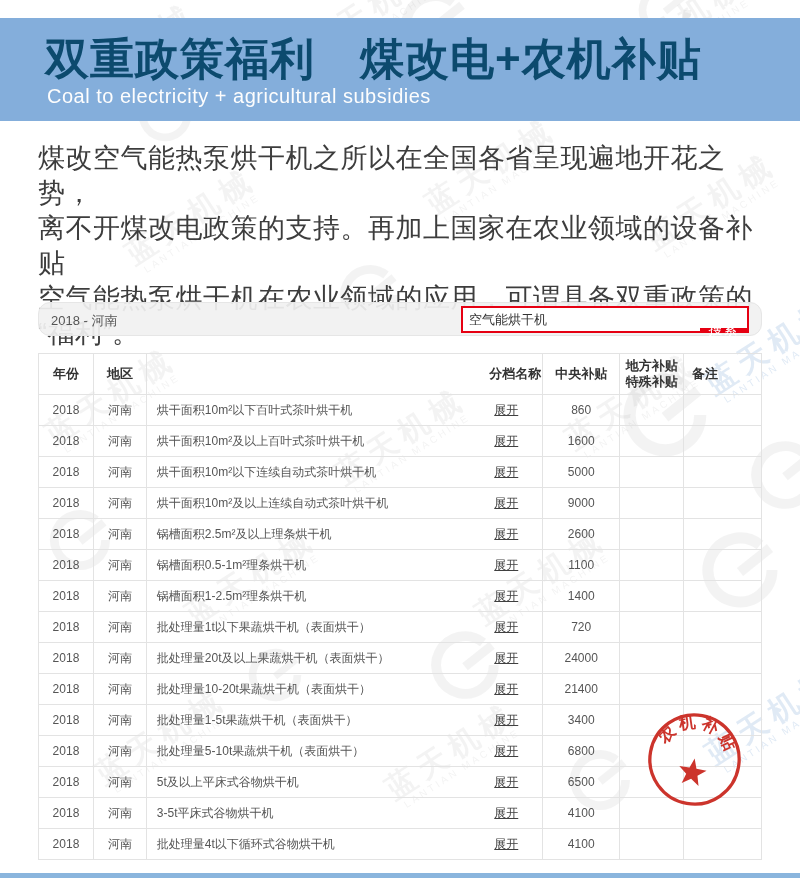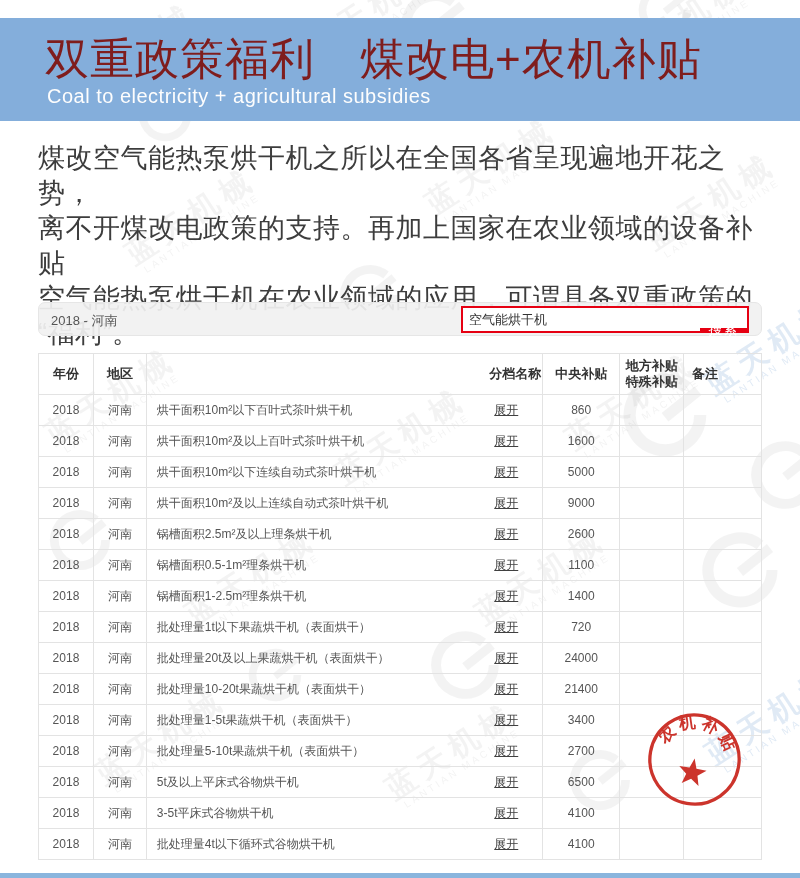--- a/index.html
+++ b/index.html
@@ -9,27 +9,27 @@
   }
   
   .watermark-layer{position:absolute;inset:0;z-index:0;pointer-events:none;overflow:hidden;}
   .wm-text{position:absolute;transform:rotate(-33deg);color:#8f8f8f;opacity:.10;text-align:center;white-space:nowrap;}
   .wm-text .wm-cn{font-size:30px;font-weight:bold;letter-spacing:7px;line-height:30px;}
   .wm-text .wm-en{font-size:10px;letter-spacing:3px;line-height:12px;}
   .wm-text.wm-blue{color:#4d86c6;opacity:.17;}
   .wm-logo{position:absolute;opacity:.10;color:#909090;}
   
   .banner{position:absolute;left:0;top:18px;width:800px;height:103px;background:#84aedb;z-index:1;}
-  .banner-title{position:absolute;left:45px;top:12px;font-size:44px;font-weight:normal;color:#7f1d1d;letter-spacing:1px;white-space:nowrap;}
+  .banner-title{position:absolute;left:45px;top:12px;font-size:44px;font-weight:bold;color:#0c4a6e;letter-spacing:1px;white-space:nowrap;}
   .banner-sub{position:absolute;left:47px;top:67px;font-size:20px;color:#fdfdfd;letter-spacing:.5px;white-space:nowrap;}
   
   .intro{position:absolute;left:38px;top:141px;width:730px;z-index:1;font-size:27px;color:#3d3d3d;line-height:35px;letter-spacing:.5px;}
   
   .panel{position:absolute;left:38px;top:302px;width:724px;z-index:1;}
-  .panel-topbar{position:relative;height:34px;background:rgba(241,241,241,.93);border:1px solid #e6e6e6;border-radius:7px;box-sizing:border-box;padding-left:25px;}
+  .panel-topbar{position:relative;height:34px;background:rgba(241,241,241,.93);border:1px solid #e6e6e6;border-radius:12px;box-sizing:border-box;padding-left:25px;}
   .region-label{position:absolute;left:12px;top:9px;font-size:13px;color:#555;}
   .search-box{position:absolute;right:12px;top:3px;height:27px;display:flex;border:2px solid #e60012;box-sizing:border-box;background:#fff;}
   .search-input{width:225px;border:none;outline:none;font-size:13px;color:#333;padding:0 6px;background:transparent;font-family:inherit;}
   .search-button{width:47px;background:#e60012;color:#fff;font-size:14px;border:none;display:flex;align-items:center;justify-content:center;cursor:pointer;font-family:inherit;letter-spacing:1px;margin-top:20px;}
   .subsidy-table{width:100%;border-collapse:collapse;margin-top:17px;font-size:12px;color:#555;background:transparent;}
   .subsidy-table th,.subsidy-table td{border:1px solid #e3e3e3;background:transparent;}
   .subsidy-table thead th{font-size:13px;color:#333;font-weight:bold;height:38px;text-align:center;line-height:16px;}
   .subsidy-table thead th.name-col{text-align:right;padding-left:18px;}
   .subsidy-table thead th.remark-col{text-align:left;padding-left:8px;}
   .subsidy-table tbody td{height:28px;text-align:center;}
@@ -340,21 +340,21 @@
         </tr>
         <tr>
           <td>2018</td>
           <td>河南</td>
           <td class="name-cell">
             <div class="name-flex">
               <span>批处理量5-10t果蔬烘干机（表面烘干）</span>
               <a class="expand-link">展开</a>
             </div>
           </td>
-          <td>2700</td>
+          <td>6800</td>
           <td></td>
           <td></td>
         </tr>
         <tr>
           <td>2018</td>
           <td>河南</td>
           <td class="name-cell">
             <div class="name-flex">
               <span>5t及以上平床式谷物烘干机</span>
               <a class="expand-link">展开</a>

